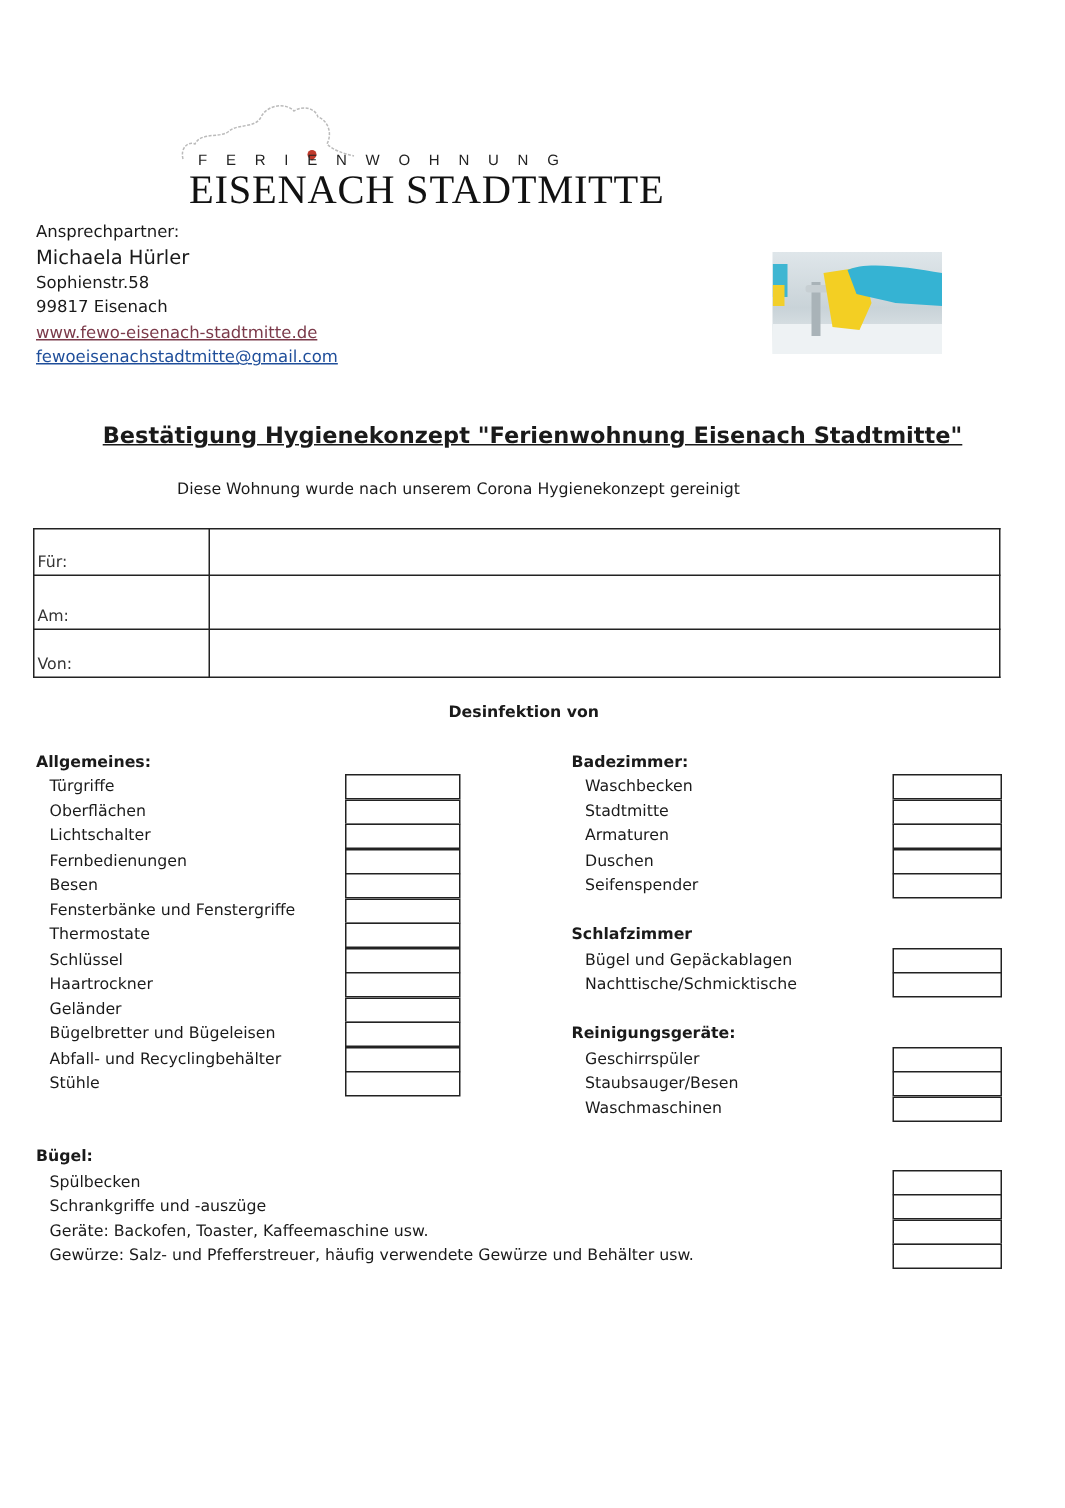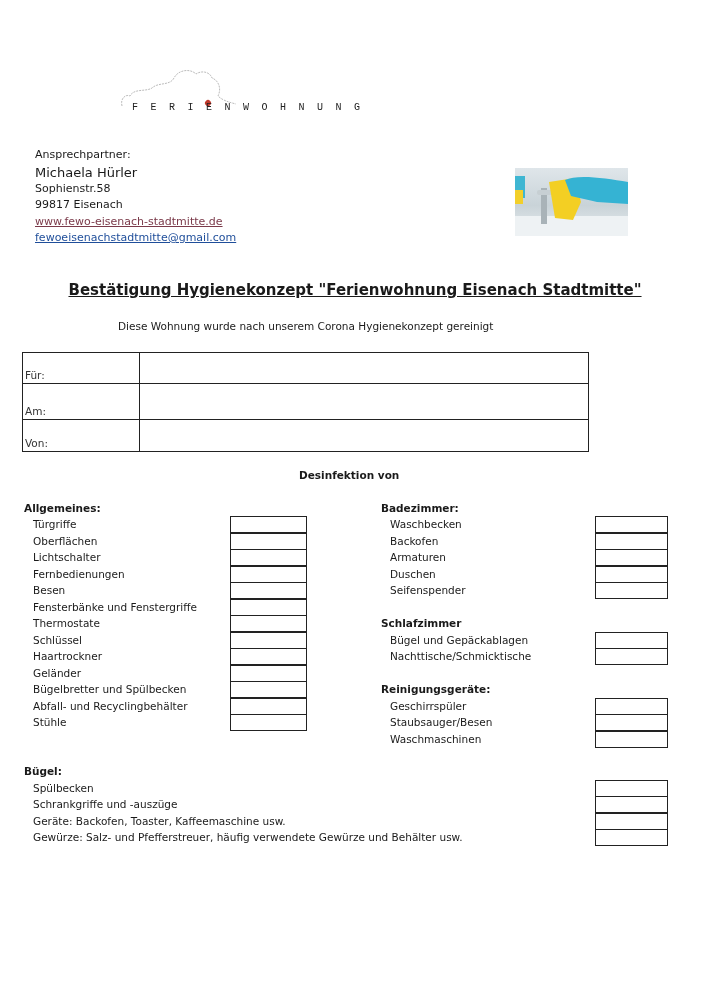--- a/index.html
+++ b/index.html
@@ -1,52 +1,53 @@
 <!DOCTYPE html>
 <html><head>
 <meta charset="utf-8">
 <style>
   html, body { margin: 0; padding: 0; background: #ffffff; }
   body { width: 710px; height: 1005px; position: relative; overflow: hidden;
          font-family: "DejaVu Sans", sans-serif; color: #1a1a1a; }
   .abs { position: absolute; }
   .logo { left: 118px; top: 66px; width: 420px; height: 72px; }
   .logo svg { position: absolute; left: 0; top: 0; }
-  .logo-sub { position: absolute; left: 14px; top: 36px; font-family: Liberation Mono, monospace;
+  .logo-sub { position: absolute; left: 14px; top: 36px; font-family: Liberation Sans, sans-serif;
               font-size: 10px; letter-spacing: 12.5px; color: #222; }
   .logo-main { position: absolute; left: 8px; top: 45px; font-family: "Liberation Serif", serif;
                font-size: 27px; letter-spacing: 0.5px; color: #111; white-space: nowrap; }
   .heart { position: absolute; left: 87px; top: 34px; width: 6px; height: 6px; background: #c0392b;
            border-radius: 50% 50% 0 50%; transform: rotate(45deg); }
   .contact { left: 24px; top: 147px; font-size: 11px; line-height: 16.5px; }
   .contact .name { font-size: 13px; line-height: 17px; }
-  .contact .line { display: block; white-space: nowrap; margin-left: 11px; }
+  .contact .line { display: block; white-space: nowrap; }
   .contact a.web { color: #7b3a4a; text-decoration: underline; }
   .contact a.mail { color: #1f4e9a; text-decoration: underline; }
   .photo { left: 515px; top: 168px; width: 113px; height: 68px; overflow: hidden;
            background: linear-gradient(180deg, #dfe6ea 0%, #c9d3d8 55%, #e9eef0 100%); }
   .title { left: 0; width: 710px; top: 281px; text-align: center; font-weight: bold;
            font-size: 15px; text-decoration: underline; font-family: "DejaVu Sans", sans-serif; }
   .subtitle { left: 118px; top: 320px; font-size: 10.5px; }
-  .form-table { left: 22px; top: 352px; width: 567px; border-collapse: collapse; }
+  .form-table { left: 22px; top: 352px; width: 645px; border-collapse: collapse; }
   .form-table td { border: 1.5px solid #222; padding: 0; font-size: 10.5px; vertical-align: bottom; }
   .form-table td.lbl { width: 114px; padding-left: 2px; padding-bottom: 2px; color: #333; }
   .section-head { font-weight: bold; font-size: 10.5px; }
   .item { font-size: 10.5px; white-space: nowrap; }
   .box { position: absolute; border: 1.3px solid #222; box-sizing: border-box; background: #fff; }
 </style>
 </head>
 <body>
 
 <div class="abs logo">
   <svg width="200" height="45" viewBox="0 0 200 45">
     <path d="M4 40 C2 32 8 28 12 30 C16 22 28 26 34 22 C40 16 52 20 56 12 C60 4 72 2 78 8 C84 4 92 6 94 12 C100 14 104 22 100 30 C104 34 110 36 118 38" fill="none" stroke="#bbb" stroke-width="1" stroke-dasharray="2 1"></path>
   </svg>
   <span class="heart"></span>
   <div class="logo-sub">FERIENWOHNUNG</div>
+  <div class="logo-main">EISENACH STADTMITTE</div>
 </div>
 
 <div class="abs contact">
   <span class="line">Ansprechpartner:</span>
   <span class="line name">Michaela Hürler</span>
   <span class="line">Sophienstr.58</span>
   <span class="line">99817  Eisenach</span>
   <a class="line web">www.fewo-eisenach-stadtmitte.de</a>
   <a class="line mail">fewoeisenachstadtmitte@gmail.com</a>
 </div>
@@ -89,41 +90,41 @@
 <div class="abs item" style="left:33px; top:518px;">Türgriffe</div>
 <div class="abs item" style="left:33px; top:534.5px;">Oberflächen</div>
 <div class="abs item" style="left:33px; top:551px;">Lichtschalter</div>
 <div class="abs item" style="left:33px; top:567.5px;">Fernbedienungen</div>
 <div class="abs item" style="left:33px; top:584px;">Besen</div>
 <div class="abs item" style="left:33px; top:600.5px;">Fensterbänke und Fenstergriffe</div>
 <div class="abs item" style="left:33px; top:617px;">Thermostate</div>
 <div class="abs item" style="left:33px; top:633.5px;">Schlüssel</div>
 <div class="abs item" style="left:33px; top:650px;">Haartrockner</div>
 <div class="abs item" style="left:33px; top:666.5px;">Geländer</div>
-<div class="abs item" style="left:33px; top:683px;">Bügelbretter und Spülbecken</div>
+<div class="abs item" style="left:33px; top:683px;">Bügelbretter und Bügeleisen</div>
 <div class="abs item" style="left:33px; top:699.5px;">Abfall- und Recyclingbehälter</div>
 <div class="abs item" style="left:33px; top:716px;">Stühle</div>
 
 <div class="box" style="left:230px; top:516px; width:77px; height:17px;"></div>
 <div class="box" style="left:230px; top:532.5px; width:77px; height:17px;"></div>
 <div class="box" style="left:230px; top:549px; width:77px; height:17px;"></div>
 <div class="box" style="left:230px; top:565.5px; width:77px; height:17px;"></div>
 <div class="box" style="left:230px; top:582px; width:77px; height:17px;"></div>
 <div class="box" style="left:230px; top:598.5px; width:77px; height:17px;"></div>
 <div class="box" style="left:230px; top:615px; width:77px; height:17px;"></div>
 <div class="box" style="left:230px; top:631.5px; width:77px; height:17px;"></div>
 <div class="box" style="left:230px; top:648px; width:77px; height:17px;"></div>
 <div class="box" style="left:230px; top:664.5px; width:77px; height:17px;"></div>
 <div class="box" style="left:230px; top:681px; width:77px; height:17px;"></div>
 <div class="box" style="left:230px; top:697.5px; width:77px; height:17px;"></div>
 <div class="box" style="left:230px; top:714px; width:77px; height:17px;"></div>
 
 <div class="abs section-head" style="left:381px; top:502px;">Badezimmer:</div>
 <div class="abs item" style="left:390px; top:518px;">Waschbecken</div>
-<div class="abs item" style="left:390px; top:534.5px;">Backofen</div>
+<div class="abs item" style="left:390px; top:534.5px;">Stadtmitte</div>
 <div class="abs item" style="left:390px; top:551px;">Armaturen</div>
 <div class="abs item" style="left:390px; top:567.5px;">Duschen</div>
 <div class="abs item" style="left:390px; top:584px;">Seifenspender</div>
 
 <div class="box" style="left:595px; top:516px; width:73px; height:17px;"></div>
 <div class="box" style="left:595px; top:532.5px; width:73px; height:17px;"></div>
 <div class="box" style="left:595px; top:549px; width:73px; height:17px;"></div>
 <div class="box" style="left:595px; top:565.5px; width:73px; height:17px;"></div>
 <div class="box" style="left:595px; top:582px; width:73px; height:17px;"></div>
 

